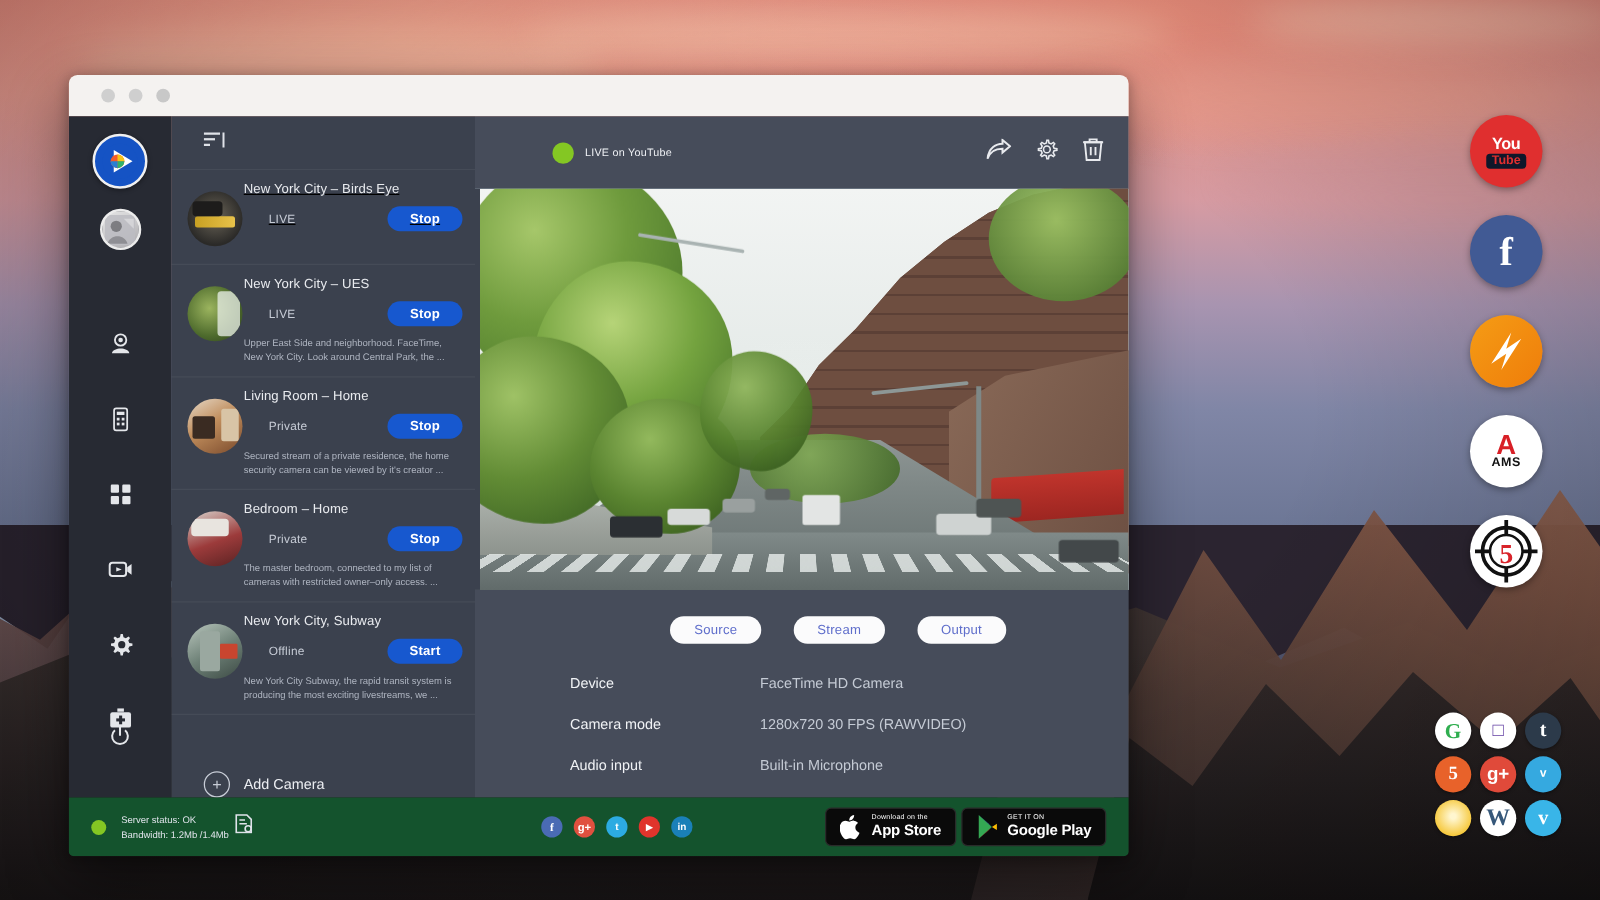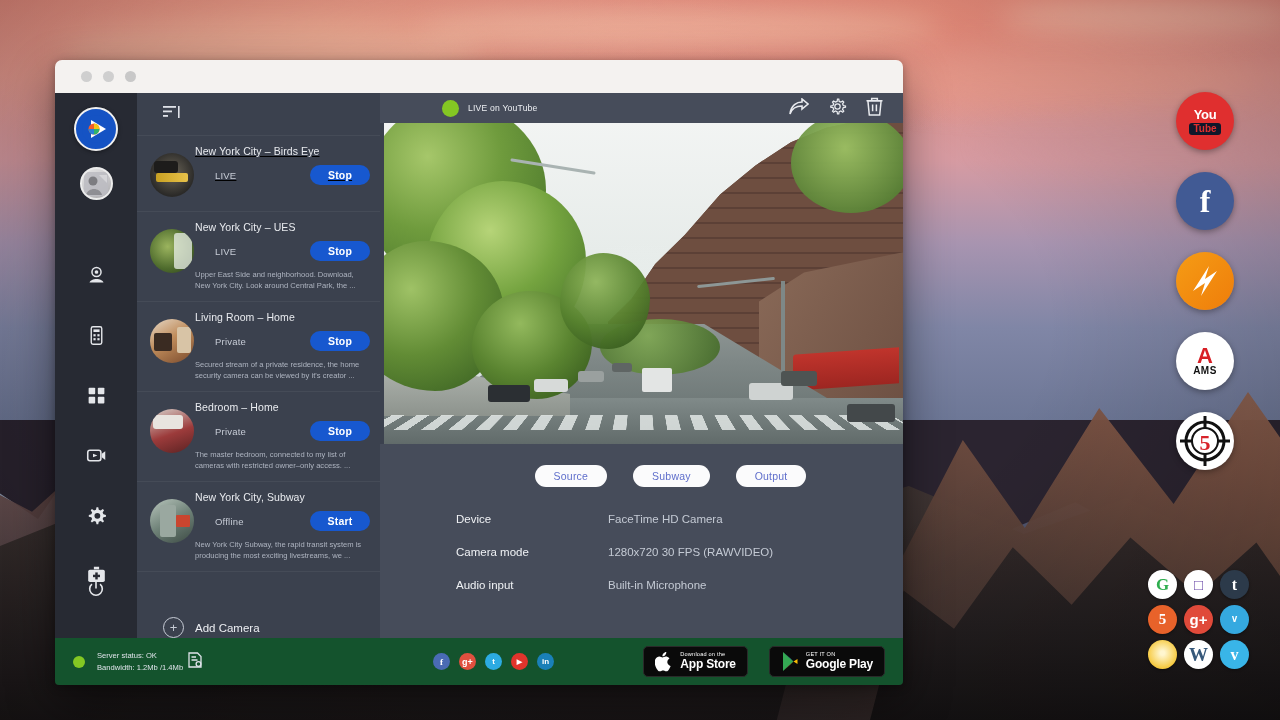--- a/index.html
+++ b/index.html
@@ -194,21 +194,21 @@
   }
   .add-circle {
     width:21px; height:21px; border-radius:50%; border:1.4px solid #c7ccd6;
     display:flex; align-items:center; justify-content:center;
     color:#c7ccd6; font-size:13px; line-height:1;
   }
   .add-label { font-size:11.5px; color:#eceef2; }
 
   
   .maincol { flex:1; background:#464c5a; display:flex; flex-direction:column; min-width:0; }
-  .topbar { height:30px; display:flex; align-items:center; padding:0 20px; flex:none; }
+  .topbar { height:58px; display:flex; align-items:center; padding:0 20px; flex:none; }
   .live-wrap { display:flex; align-items:center; gap:9px; margin-left:42px;}
   .live-dot { width:17px; height:17px; border-radius:50%; background:#84c723; }
   .live-text { font-size:8.6px; color:#eef0f4; letter-spacing:.2px;}
   .top-actions { margin-left:auto; display:flex; align-items:center; gap:19px;}
   .top-actions .ta { cursor:pointer; }
   .top-actions svg { fill:none; stroke:#e8eaee; stroke-width:1.6; }
 
   
   .video {
     height:321px; flex:none; position:relative; overflow:hidden; background:#9fb4c2;
@@ -331,21 +331,21 @@
   .f-social { position:absolute; left:378px; display:flex; gap:9px; align-items:center;}
   .fs {
     width:17px; height:17px; border-radius:50%; display:flex;
     align-items:center; justify-content:center; color:#fff; font-size:9px; font-weight:bold;
   }
   .fs-fb { background:#4a6bb4; font-family:"Liberation Serif",serif;}
   .fs-gp { background:#e0503f; }
   .fs-tw { background:#2cabe2; font-size:8px;}
   .fs-yt { background:#e0342c; font-size:7px;}
   .fs-in { background:#1a80b8; font-size:8px;}
-  .badges { margin-left:auto; display:flex; gap:21px; align-items:center;}
+  .badges { margin-left:auto; display:flex; gap:4px; align-items:center;}
   .badge {
     background:#0a0a0a; border-radius:5px; height:31px; padding:0 11px;
     display:flex; align-items:center; gap:7px; cursor:pointer; border:1px solid #2a2a2a;
   }
   .badge .b-ico svg { width:18px; height:21px; display:block;}
   .badge .b-txt { display:flex; flex-direction:column; line-height:1.05; color:#fff;}
   .badge .b-small { font-size:5.6px; letter-spacing:.2px;}
   .badge .b-big { font-size:12px; font-weight:bold; letter-spacing:-.2px;}
 </style>
 </head>
@@ -546,21 +546,21 @@
 
         <div class="cam">
           <div class="cam-thumb" style="background:radial-gradient(circle at 40% 40%,#9bb45e 0%,#4d6a2c 60%,#2a3a1c 100%);">
             <div style="position:absolute;right:2px;top:4px;width:18px;height:36px;background:rgba(235,240,235,.75);border-radius:3px;"></div>
           </div>
           <div class="cam-title">New York City – UES</div>
           <div class="cam-row">
             <span class="cam-state">LIVE</span>
             <button class="cam-btn">Stop</button>
           </div>
-          <div class="cam-desc">Upper East Side and neighborhood. Download, New York City. Look around Central Park, the ...</div>
+          <div class="cam-desc">Upper East Side and neighborhood. FaceTime, New York City. Look around Central Park, the ...</div>
         </div>
 
         <div class="cam">
           <div class="cam-thumb" style="background:linear-gradient(150deg,#e6d9c8 0%,#c08d5c 45%,#7a4a2c 100%);">
             <div style="position:absolute;left:4px;top:14px;width:18px;height:18px;background:#3a2b22;border-radius:2px;"></div>
             <div style="position:absolute;right:3px;top:8px;width:14px;height:26px;background:#d8c4a6;border-radius:2px;"></div>
           </div>
           <div class="cam-title">Living Room – Home</div>
           <div class="cam-row">
             <span class="cam-state">Private</span>
@@ -662,21 +662,21 @@
         <div class="car car-d"></div>
           <div class="car truck"></div>
         <div class="car car-e"></div>
           <div class="car car-f"></div>
           <div class="car car-g"></div>
         <div class="v-fade-l"></div>
       </div>
 
       <div class="tabs">
         <button class="tab">Source</button>
-        <button class="tab">Subway</button>
+        <button class="tab">Stream</button>
         <button class="tab">Output</button>
       </div>
 
       <div class="details">
         <div class="d-row">
           <div class="d-key">Device</div>
           <div class="d-val">FaceTime HD Camera</div>
         </div>
         <div class="d-row">
           <div class="d-key">Camera mode</div>

